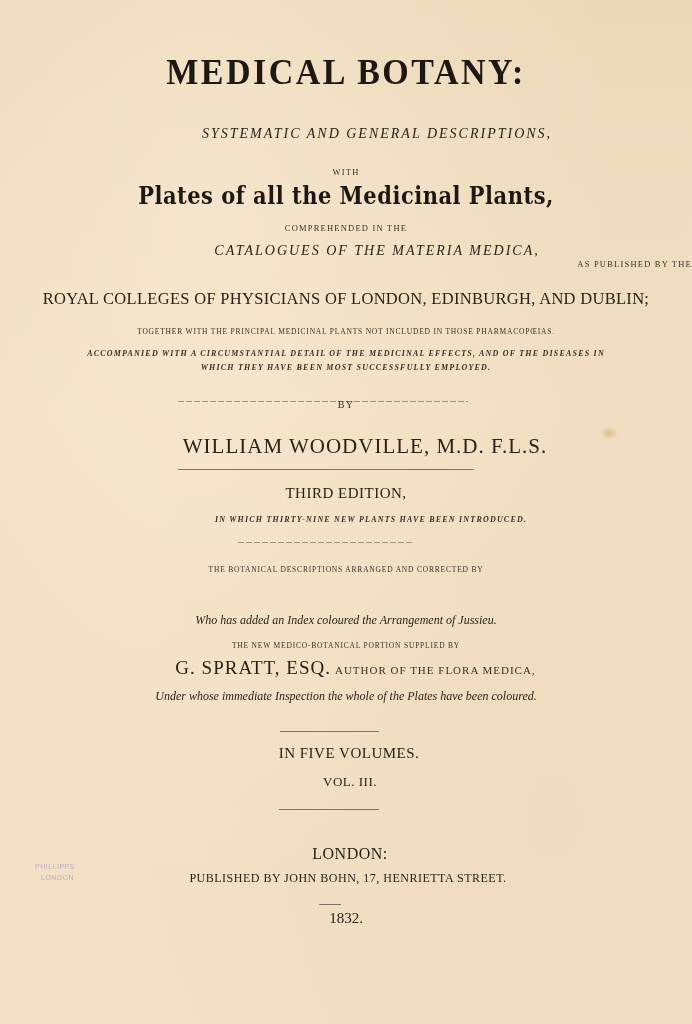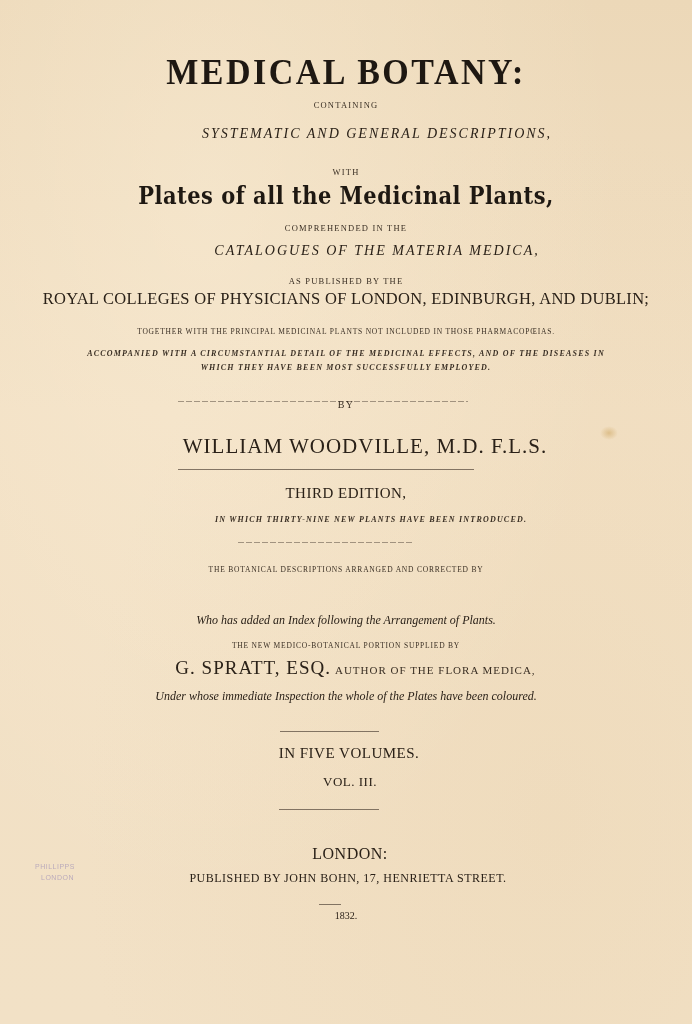--- a/index.html
+++ b/index.html
@@ -128,33 +128,32 @@
       background: radial-gradient(ellipse at center, rgba(205,165,95,0.55), rgba(0,0,0,0) 70%);
     }
   </style>
 </head>
 <body>
 
 <div class="page">
 
   <div class="line title">MEDICAL BOTANY:</div>
 
-  <div class="line smallcaps" style="top:101px;">CONTAINING</div>
 
   <div class="line italic-caps" style="top:127px;">SYSTEMATIC AND GENERAL DESCRIPTIONS,</div>
 
   <div class="line smallcaps" style="top:168px;">WITH</div>
 
   <div class="line blackletter" style="top:185px;">Plates of all the Medicinal Plants,</div>
 
   <div class="line smallcaps" style="top:224px;">COMPREHENDED IN THE</div>
 
   <div class="line italic-caps" style="top:244px;">CATALOGUES OF THE MATERIA MEDICA,</div>
 
-  <div class="line smallcaps" style="top:277px;">AS PUBLISHED BY THE</div>
+  <div class="line smallcaps" style="top:260px;text-align:right;">AS PUBLISHED BY THE</div>
 
   <div class="line roman-caps" style="top:291px;">ROYAL COLLEGES OF PHYSICIANS OF LONDON, EDINBURGH, AND DUBLIN;</div>
 
   <div class="line tiny-caps" style="top:328px;">TOGETHER WITH THE PRINCIPAL MEDICINAL PLANTS NOT INCLUDED IN THOSE PHARMACOPŒIAS.</div>
 
   <div class="line tiny-italic" style="top:350px;">ACCOMPANIED WITH A CIRCUMSTANTIAL DETAIL OF THE MEDICINAL EFFECTS, AND OF THE DISEASES IN</div>
   <div class="line tiny-italic" style="top:364px;">WHICH THEY HAVE BEEN MOST SUCCESSFULLY EMPLOYED.</div>
 
   <div class="rule dashed" style="left:178px; top:401px; width:290px;"></div>
 
@@ -166,21 +165,21 @@
 
   <div class="line edition" style="top:486px;">THIRD EDITION,</div>
 
   <div class="line tiny-italic" style="top:516px;margin-left:25px;">IN WHICH THIRTY-NINE NEW PLANTS HAVE BEEN INTRODUCED.</div>
 
   <div class="rule dashed" style="left:238px; top:542px; width:176px;"></div>
 
   <div class="line tiny-caps" style="top:566px;">THE BOTANICAL DESCRIPTIONS ARRANGED AND CORRECTED BY</div>
 
 
-  <div class="line italic-line" style="top:614px;">Who has added an Index following the Arrangement of Plants.</div>
+  <div class="line italic-line" style="top:614px;">Who has added an Index coloured the Arrangement of Jussieu.</div>
 
   <div class="line tiny-caps" style="top:642px;">THE NEW MEDICO-BOTANICAL PORTION SUPPLIED BY</div>
 
   <div class="line" style="top:658px;">
     <span class="author" style="font-size:19px;">G. SPRATT, ESQ.</span>
     <span class="smallcaps" style="font-size:11px; letter-spacing:1px;">AUTHOR OF THE FLORA MEDICA,</span>
   </div>
 
   <div class="line italic-line" style="top:690px;">Under whose immediate Inspection the whole of the Plates have been coloured.</div>
 
@@ -191,21 +190,21 @@
   <div class="line edition" style="top:775px; font-size:13px; padding-left:4px;">VOL. III.</div>
 
   <div class="rule" style="left:279px; top:809px; width:100px;"></div>
 
   <div class="line edition" style="top:846px; font-size:16px; padding-left:4px;">LONDON:</div>
 
   <div class="line" style="top:872px; font-size:12px; letter-spacing:0.5px; padding-left:2px; color:#2a2118;">PUBLISHED BY JOHN BOHN, 17, HENRIETTA STREET.</div>
 
   <div class="rule" style="left:319px; top:904px; width:22px;"></div>
 
-  <div class="line" style="top:911px; font-size:10px; padding-left:-2px; color:#2a2118;">1832.</div>
+  <div class="line" style="top:911px; font-size:15px; padding-left:-2px; color:#2a2118;">1832.</div>
 
   <div class="stamp">
     <span>PHILLIPPS</span>
     <span style="padding-left:6px;">LONDON</span>
   </div>
 
   <div class="smudge"></div>
 
 </div>
 

